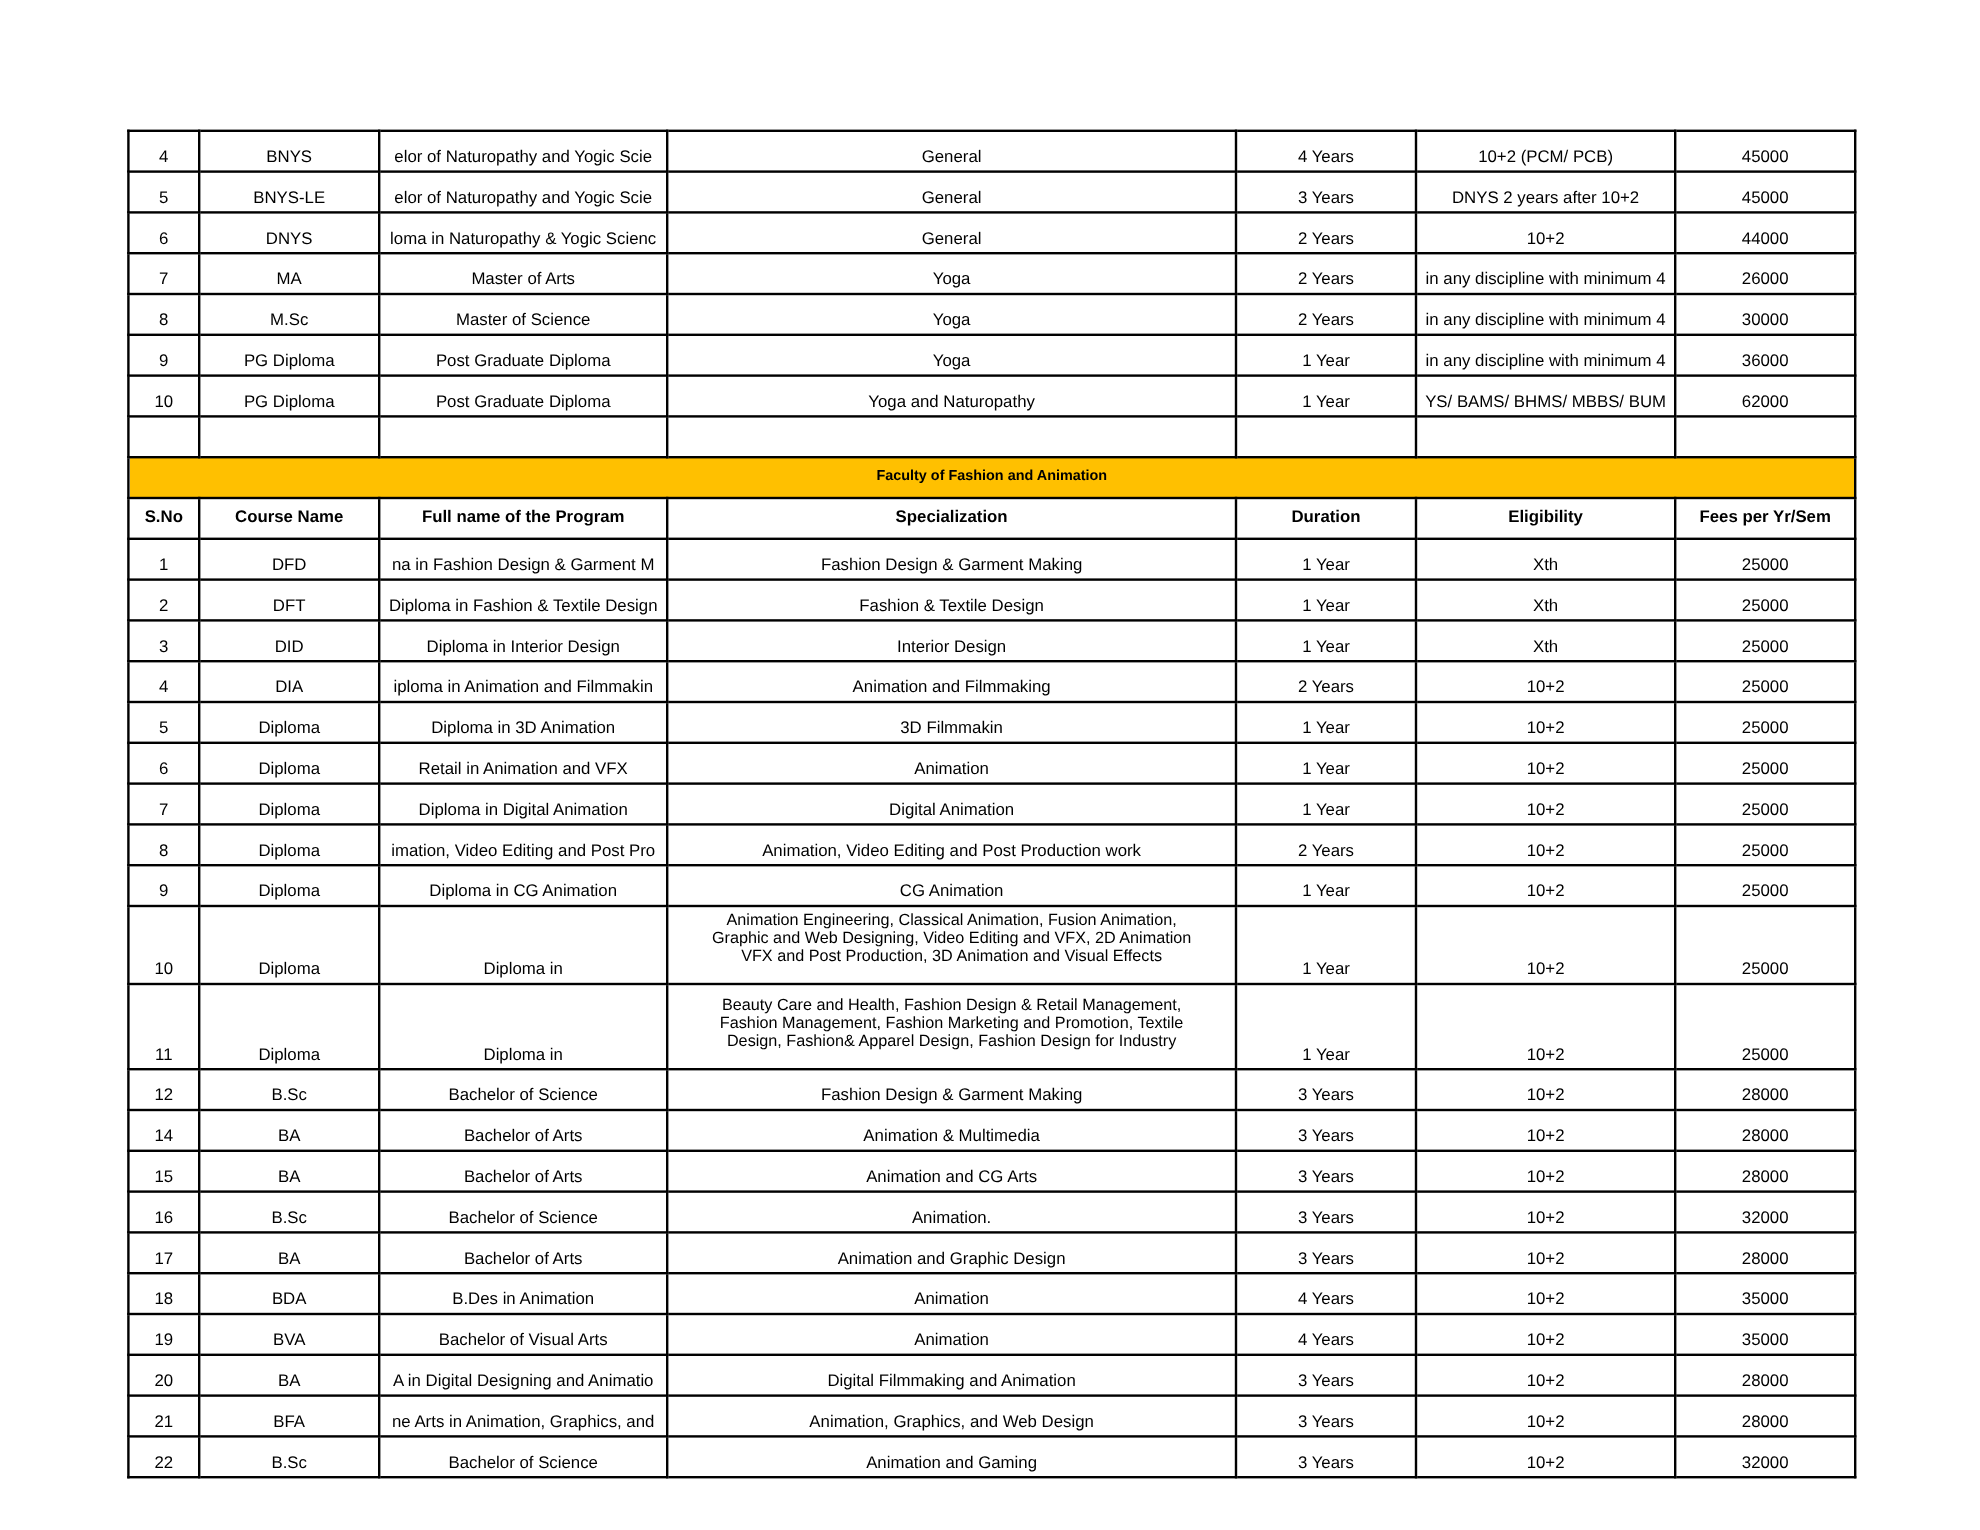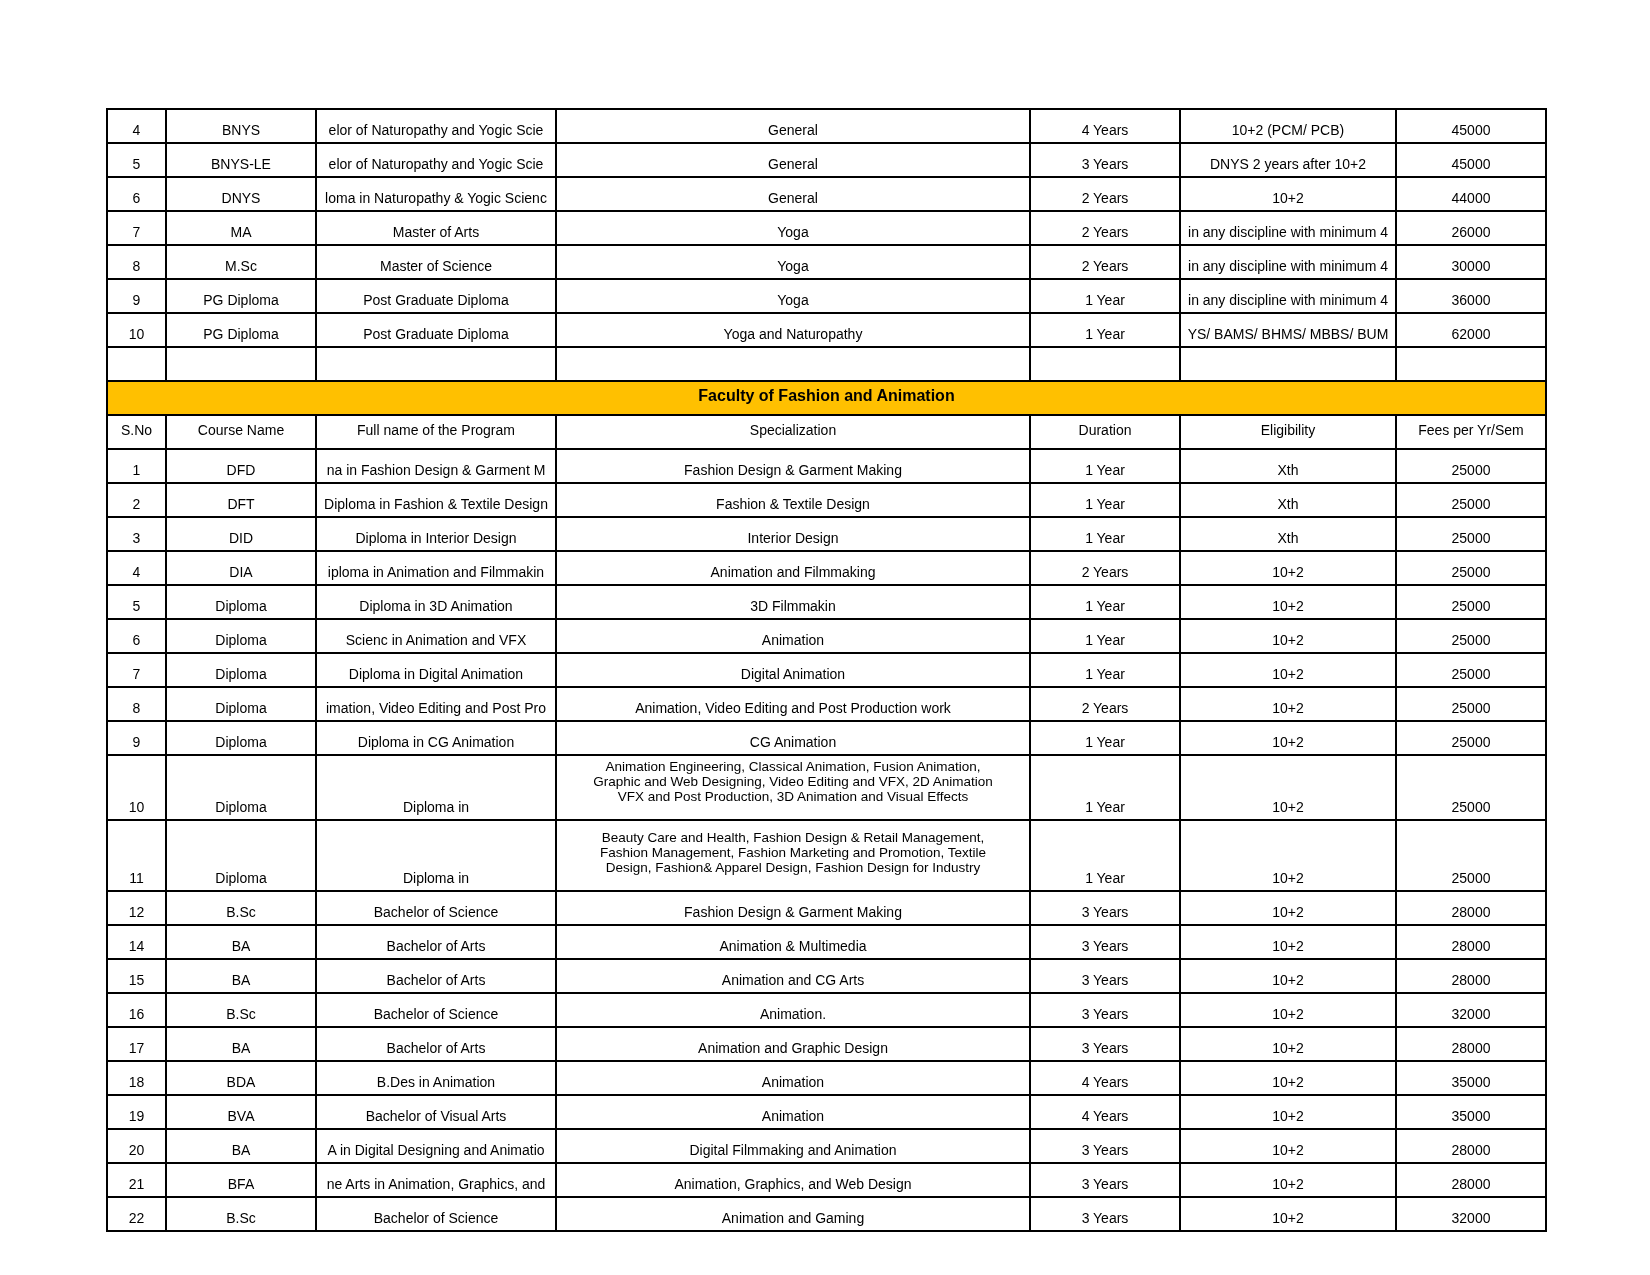--- a/index.html
+++ b/index.html
@@ -39,24 +39,24 @@
   table.sheet td.wrap {
     white-space: pre-line;
     font-size: 13.5px;
     line-height: 15px;
     padding-bottom: 15px;
   }
   table.sheet tr.band-row td {
     background: #FFC000;
     font-weight: bold;
     vertical-align: middle;
-    font-size: 16px;
+    font-size: 12px;
   }
   table.sheet tr.header-row td {
-    font-weight: normal;
+    font-weight: bold;
     vertical-align: middle;
   }
 </style>
 </head>
 <body>
 
 <table class="sheet">
   <colgroup>
     <col style="width:59px">
     <col style="width:150px">
@@ -199,21 +199,21 @@
         <td>Diploma</td>
         <td>Diploma in 3D Animation</td>
         <td>3D Filmmakin</td>
         <td>1 Year</td>
         <td>10+2</td>
         <td>25000</td>
       </tr>
       <tr>
         <td>6</td>
         <td>Diploma</td>
-        <td>Scienc in Animation and VFX</td>
+        <td>Retail in Animation and VFX</td>
         <td>Animation</td>
         <td>1 Year</td>
         <td>10+2</td>
         <td>25000</td>
       </tr>
       <tr>
         <td>7</td>
         <td>Diploma</td>
         <td>Diploma in Digital Animation</td>
         <td>Digital Animation</td>

